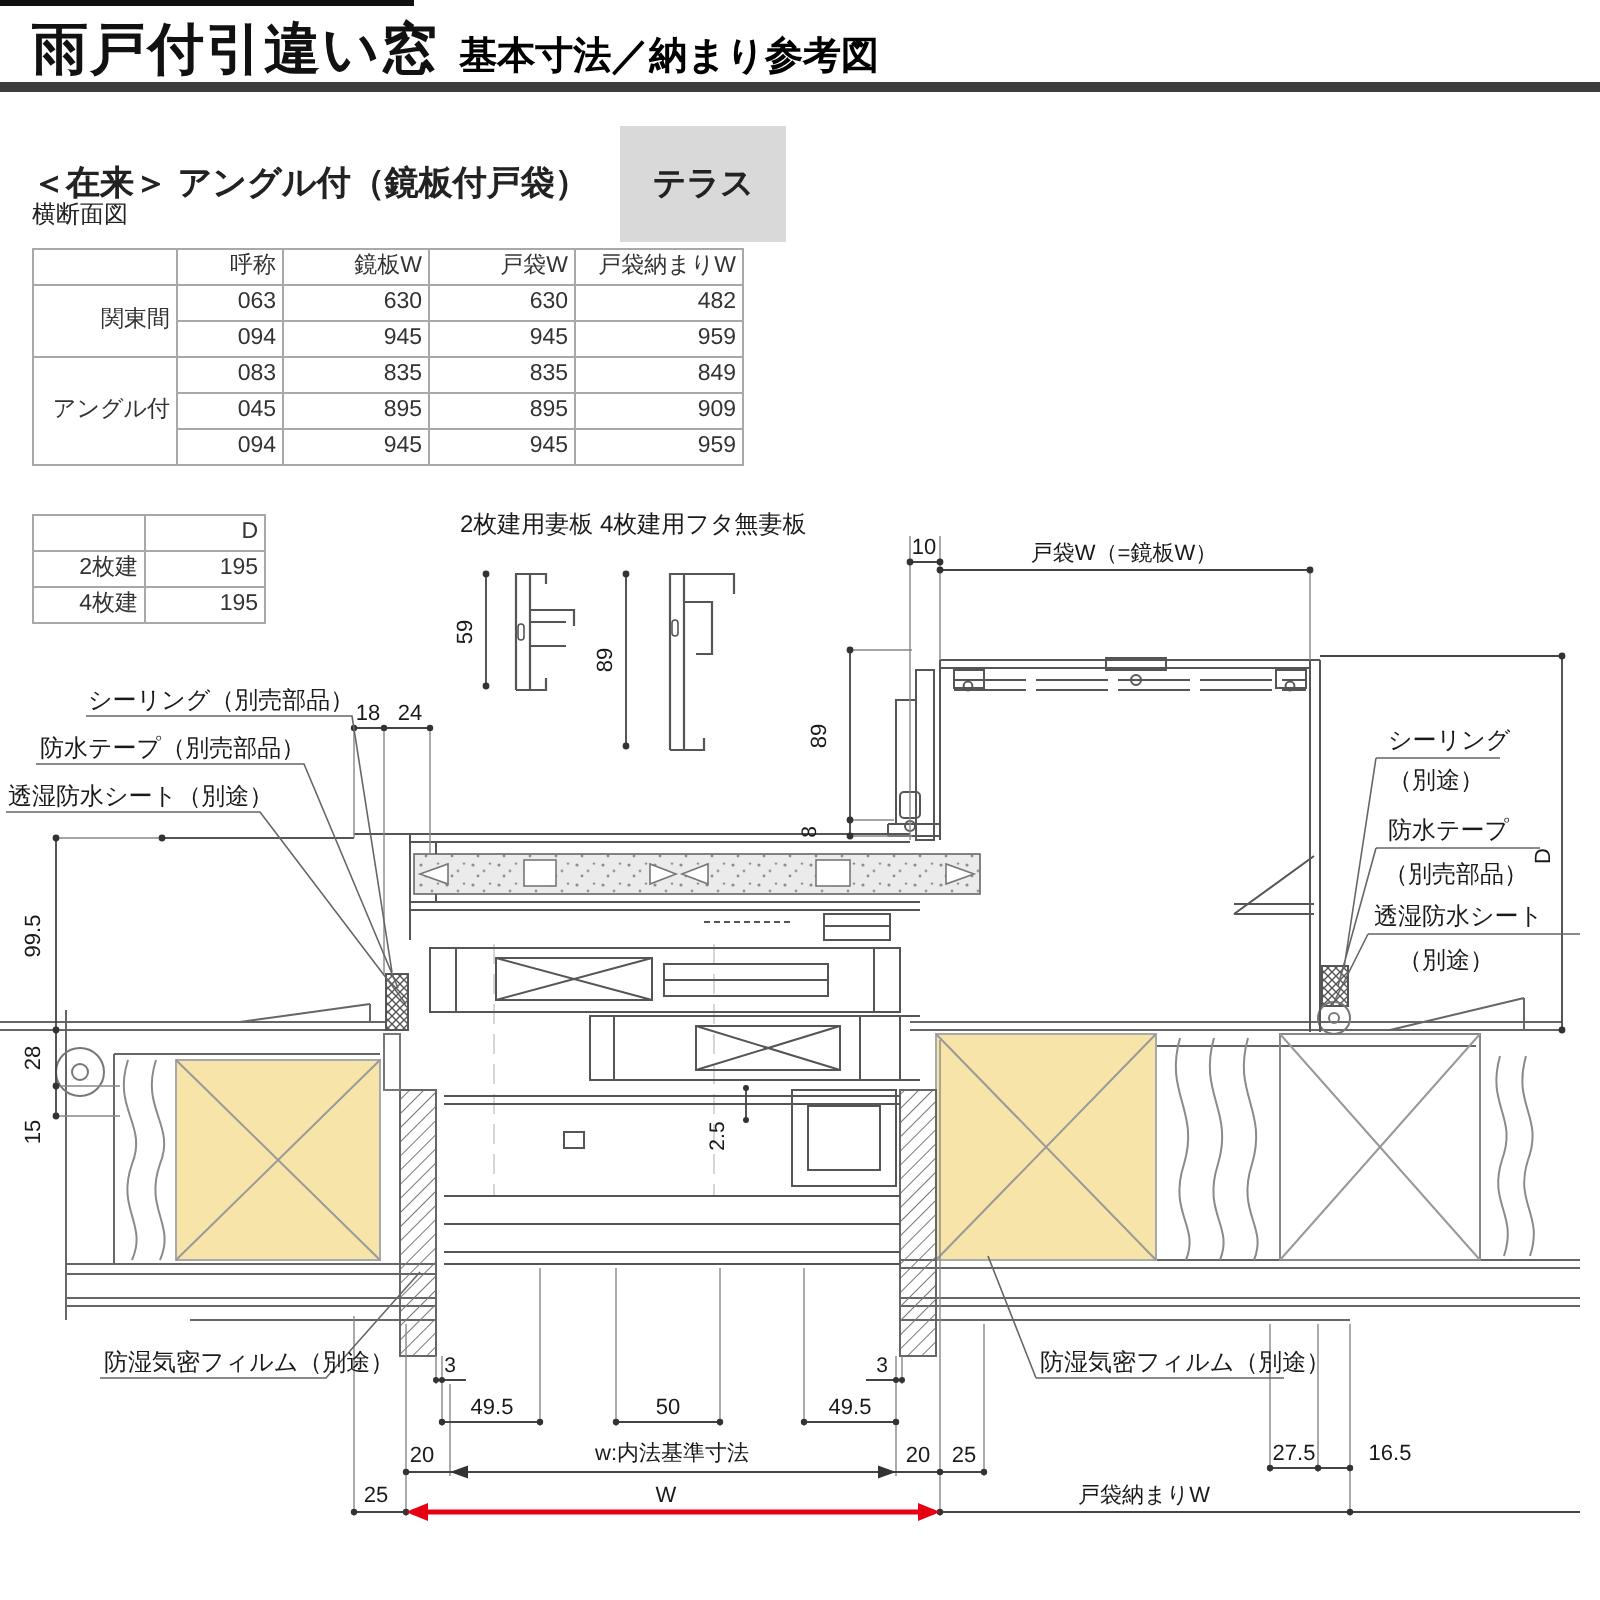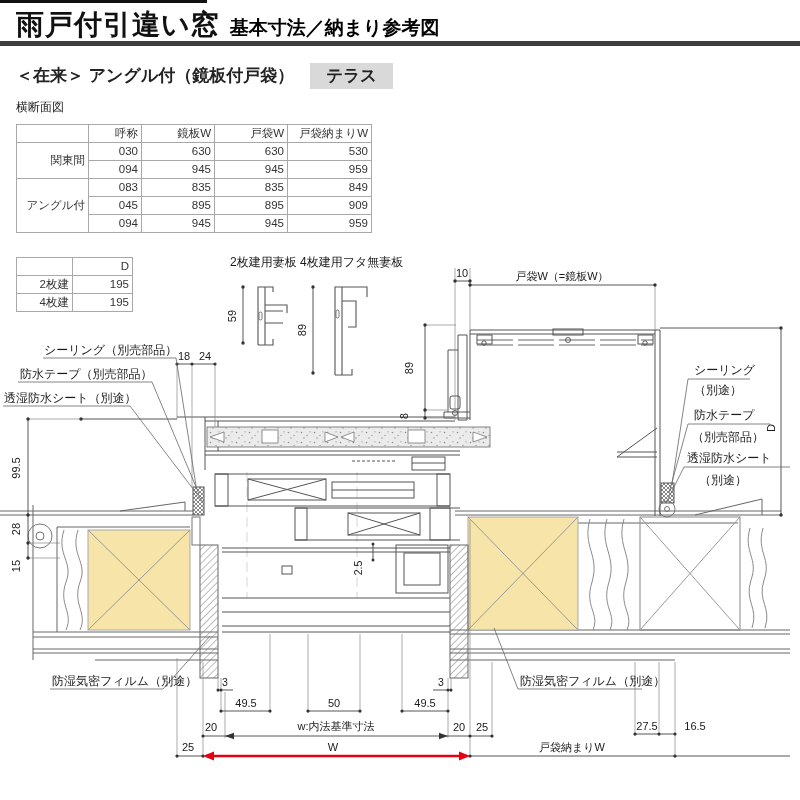--- a/index.html
+++ b/index.html
@@ -5,21 +5,21 @@
   html,body{margin:0;padding:0;background:#fff;}
   body{font-family:"Liberation Sans",sans-serif;color:#1a1a1a;}
   #page{position:relative;width:800px;height:800px;background:#fff;overflow:hidden;}
   #drawing{position:absolute;left:0;top:0;width:800px;height:800px;}
   .topstrip{position:absolute;left:0;top:0;width:207px;height:3px;background:#111;}
   .titlebar{position:absolute;left:16px;top:6px;white-space:nowrap;}
   .title-main{font-size:28px;font-weight:900;letter-spacing:1px;color:#111;}
   .title-sub{font-size:19px;font-weight:900;margin-left:10px;color:#000000;}
   .rule{position:absolute;left:0;top:41px;width:800px;height:5px;background:#3d3d3d;}
   .variantbar{position:absolute;left:16px;top:63px;white-space:nowrap;font-size:17px;font-weight:600;color:#222;}
-  .badge{display:inline-block;margin-left:16px;background:#d9d9d9;padding:2px 16px;font-size:16.5px;font-weight:600;color:#222;}
+  .badge{display:inline-block;margin-left:16px;background:#d9d9d9;padding:18px 16px;font-size:16.5px;font-weight:600;color:#222;}
   .sectionlabel{position:absolute;left:16px;top:99px;font-size:12px;color:#222;}
   table{border-collapse:collapse;background:#fff;}
   table td,table th{border:1px solid #a8a8a8;font-size:11.5px;font-weight:400;color:#333;
     text-align:right;padding:0 3px;height:17px;line-height:17px;white-space:nowrap;}
   .spec{position:absolute;left:16px;top:124px;}
   .depth{position:absolute;left:16px;top:257px;}
   svg text{font-family:"Liberation Sans",sans-serif;fill:#1a1a1a;}
   .dimtxt{font-size:11px;}
   .dimtxt-s{font-size:10.5px;}
   .callout{font-size:12px;}
@@ -53,24 +53,24 @@
     <tbody>
         <tr>
       <td></td>
       <td>呼称</td>
       <td>鏡板W</td>
       <td>戸袋W</td>
       <td>戸袋納まりW</td>
     </tr>
     <tr>
       <td rowspan="2">関東間</td>
-      <td>030</td>
+      <td>063</td>
       <td>630</td>
       <td>630</td>
-      <td>530</td>
+      <td>482</td>
     </tr>
     <tr>
       <td>094</td>
       <td>945</td>
       <td>945</td>
       <td>959</td>
     </tr>
     <tr>
       <td rowspan="3">アングル付</td>
       <td>083</td>

